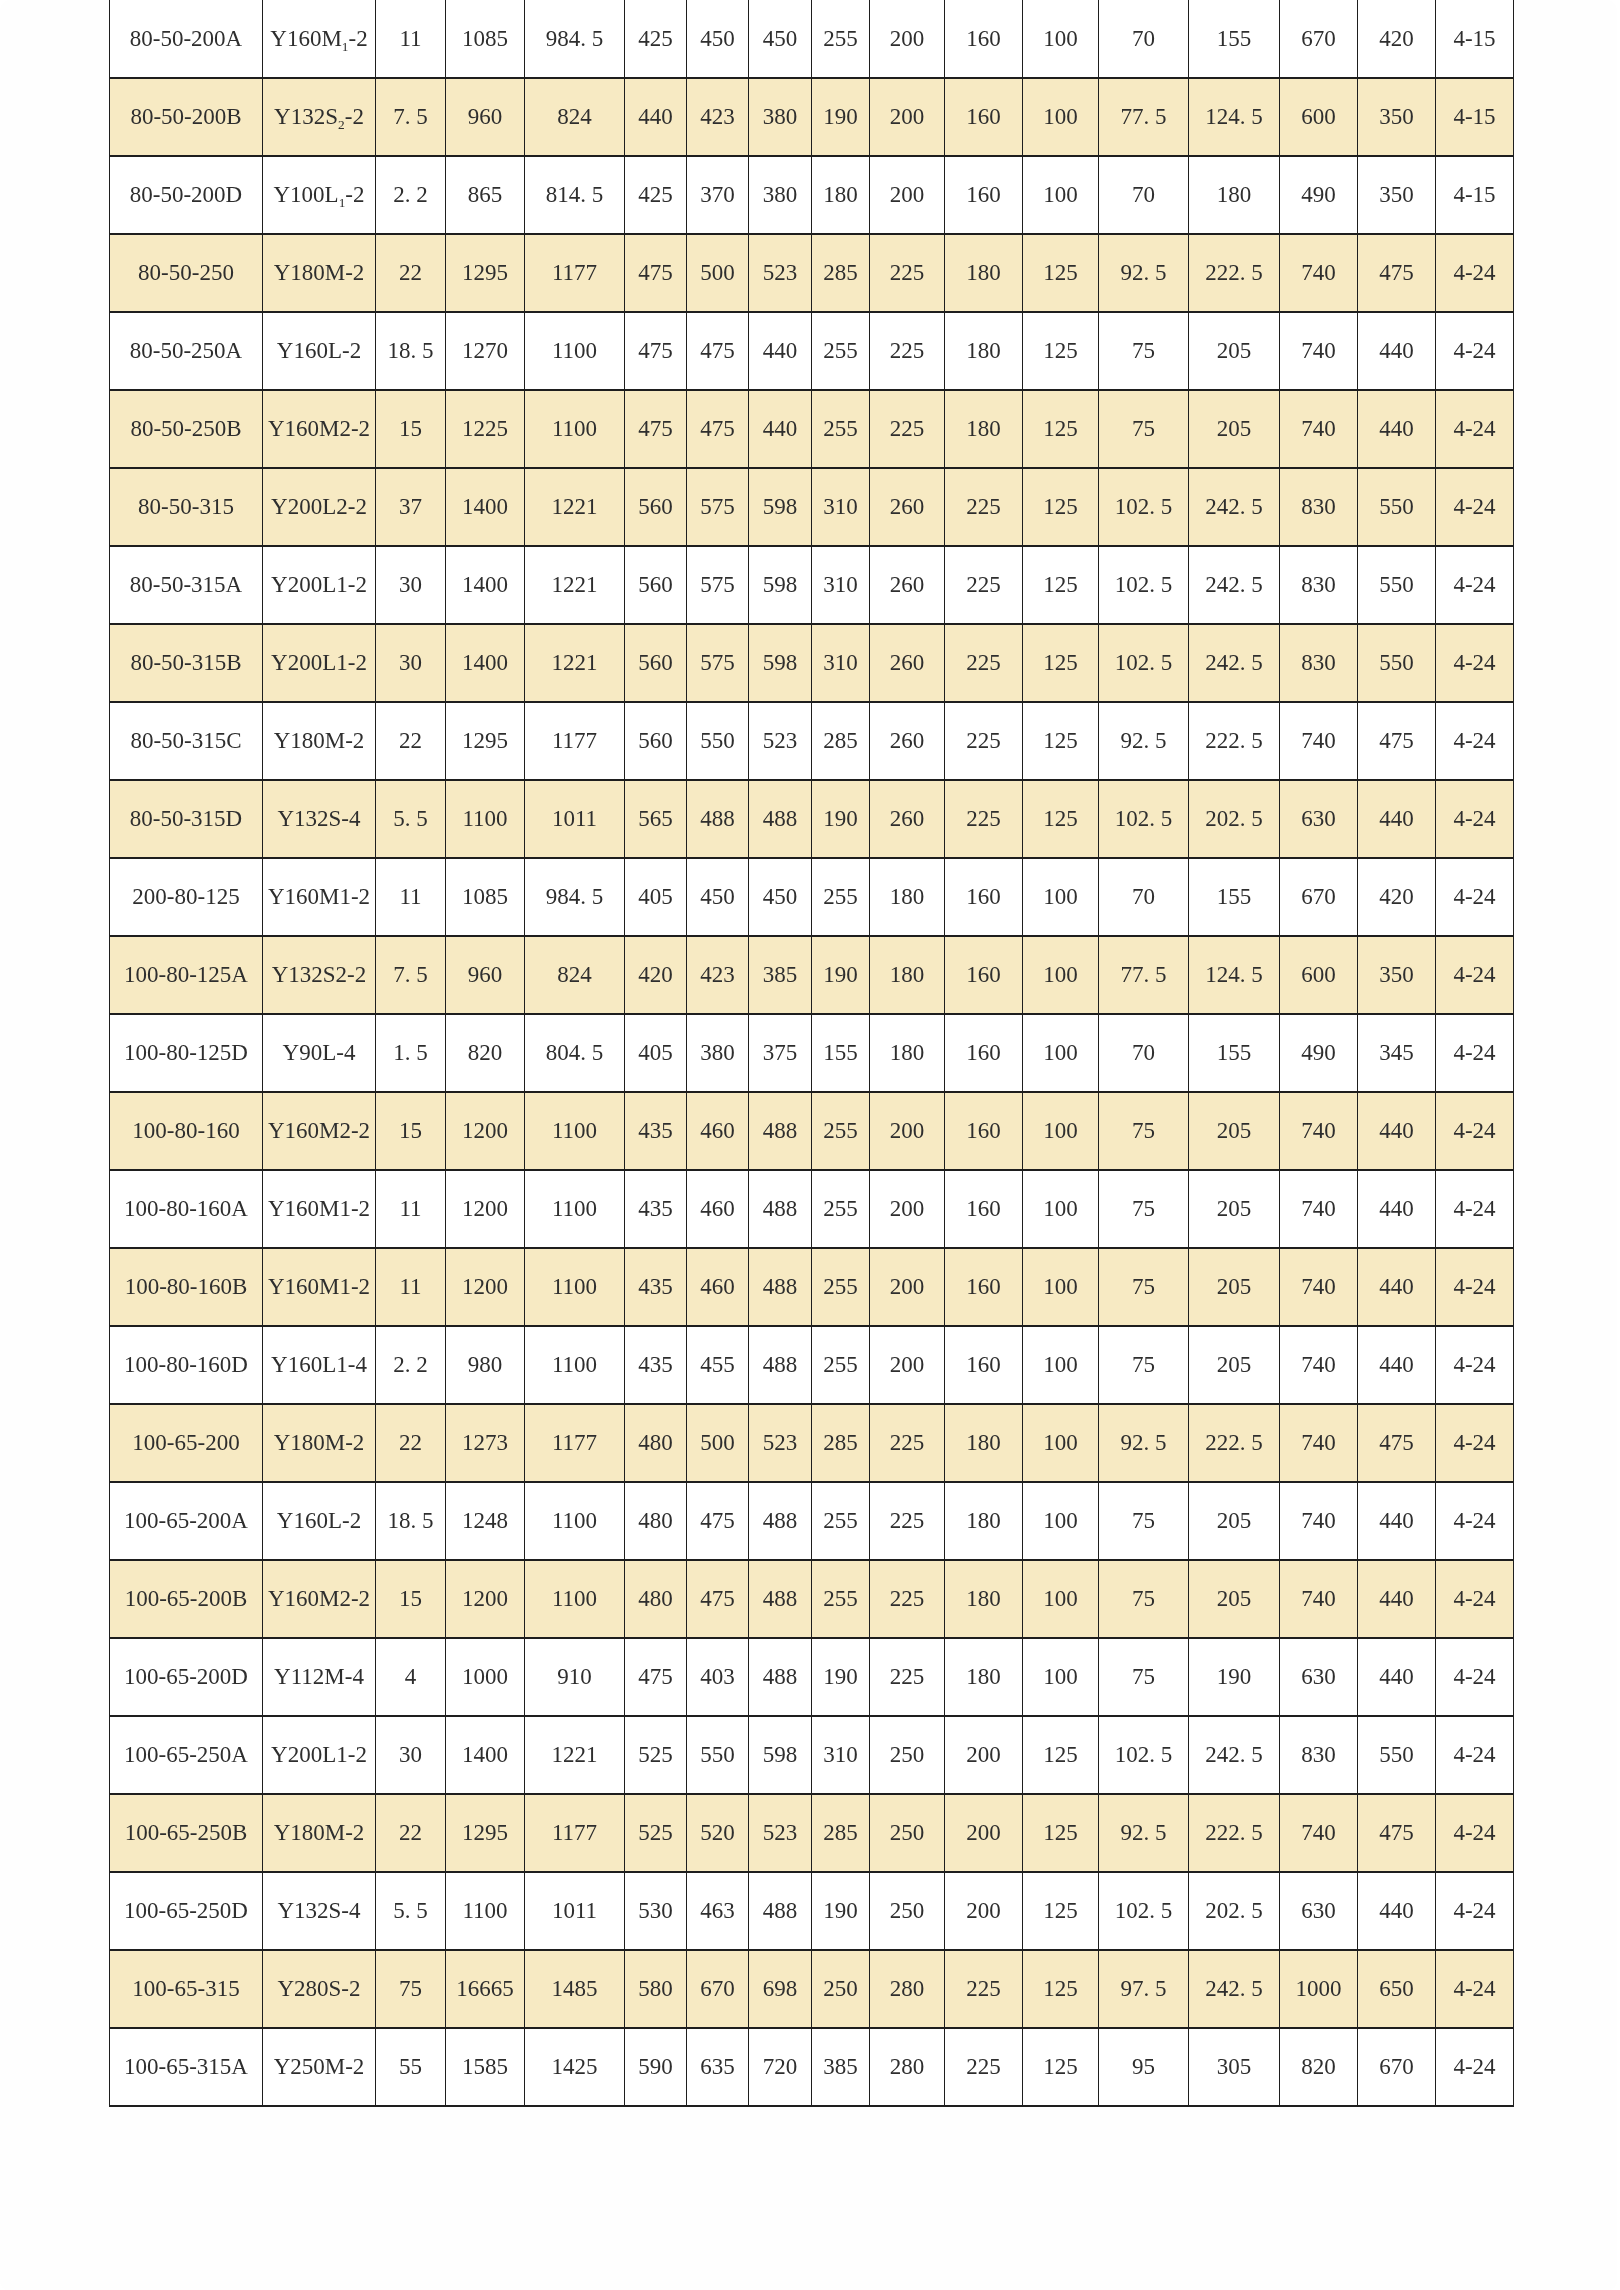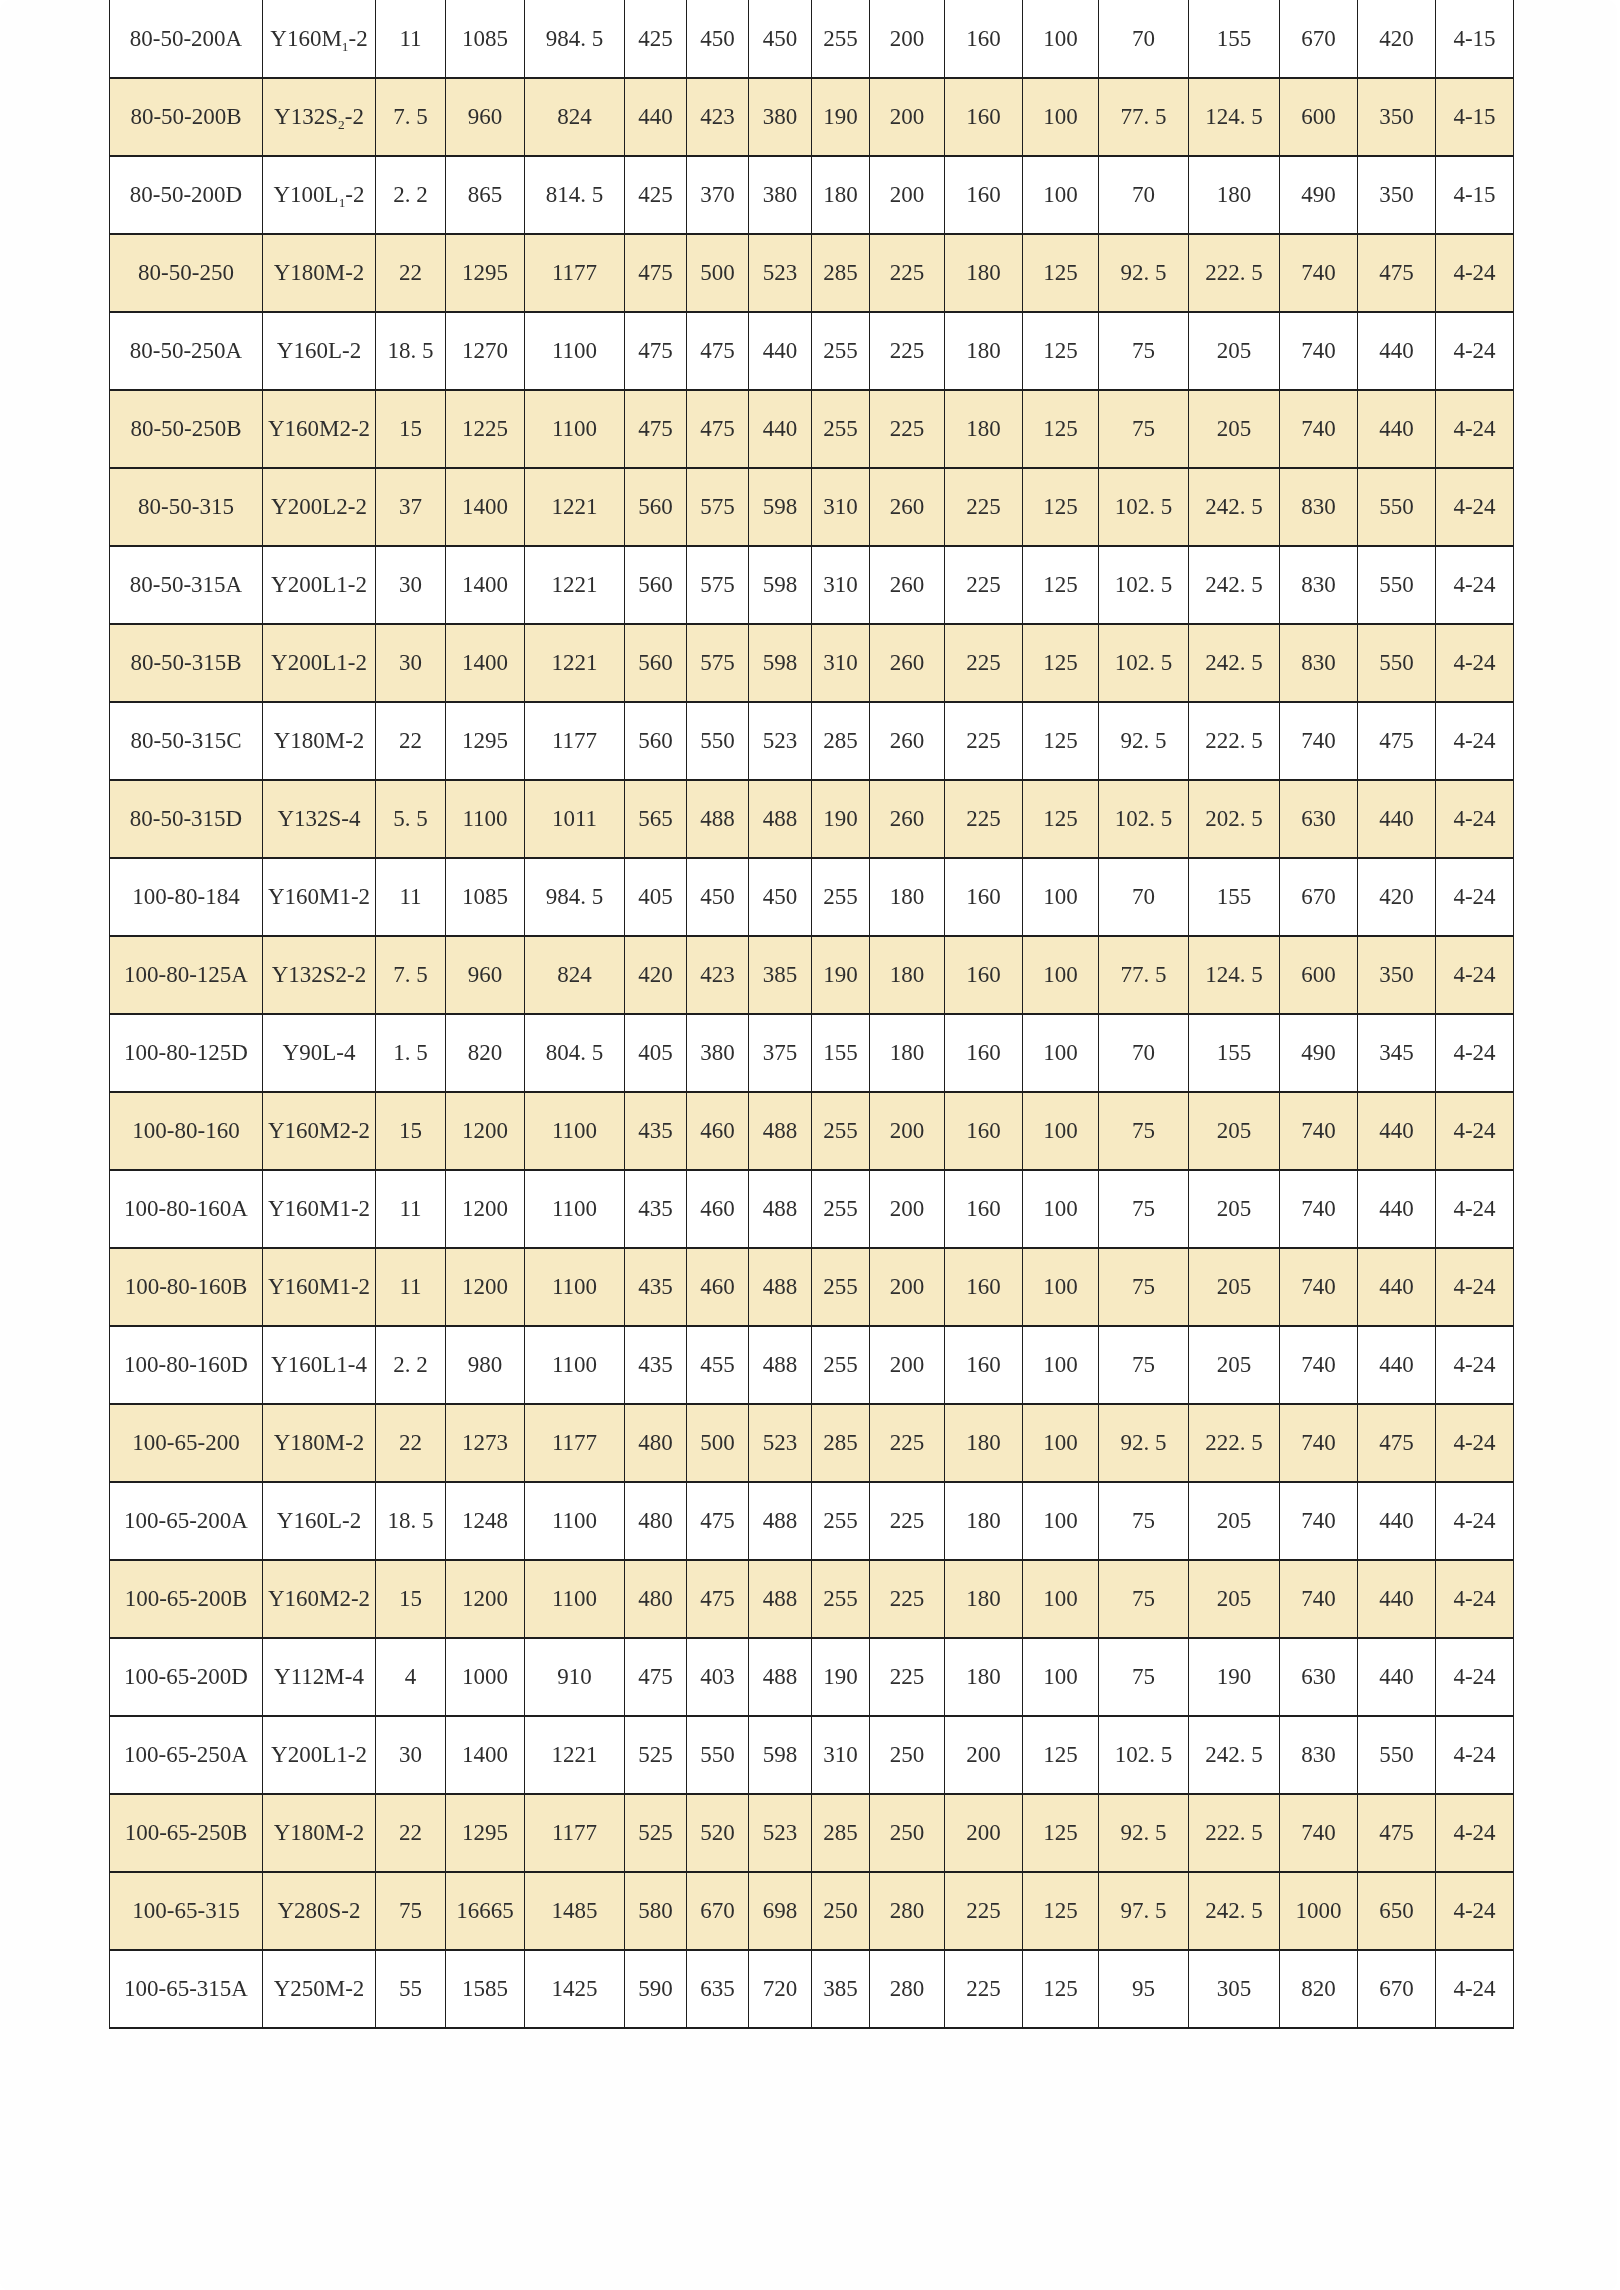--- a/index.html
+++ b/index.html
@@ -271,21 +271,21 @@
           <td>260</td>
           <td>225</td>
           <td>125</td>
           <td>102. 5</td>
           <td>202. 5</td>
           <td>630</td>
           <td>440</td>
           <td>4-24</td>
         </tr>
         <tr>
-          <td>100-80-184</td>
+          <td>200-80-125</td>
           <td>Y160M1-2</td>
           <td>11</td>
           <td>1085</td>
           <td>984. 5</td>
           <td>405</td>
           <td>450</td>
           <td>450</td>
           <td>255</td>
           <td>180</td>
           <td>160</td>
@@ -517,20 +517,39 @@
           <td>285</td>
           <td>250</td>
           <td>200</td>
           <td>125</td>
           <td>92. 5</td>
           <td>222. 5</td>
           <td>740</td>
           <td>475</td>
           <td>4-24</td>
         </tr>
+        <tr>
+          <td>100-65-250D</td>
+          <td>Y132S-4</td>
+          <td>5. 5</td>
+          <td>1100</td>
+          <td>1011</td>
+          <td>530</td>
+          <td>463</td>
+          <td>488</td>
+          <td>190</td>
+          <td>250</td>
+          <td>200</td>
+          <td>125</td>
+          <td>102. 5</td>
+          <td>202. 5</td>
+          <td>630</td>
+          <td>440</td>
+          <td>4-24</td>
+        </tr>
         <tr class="alt">
           <td>100-65-315</td>
           <td>Y280S-2</td>
           <td>75</td>
           <td>16665</td>
           <td>1485</td>
           <td>580</td>
           <td>670</td>
           <td>698</td>
           <td>250</td>

